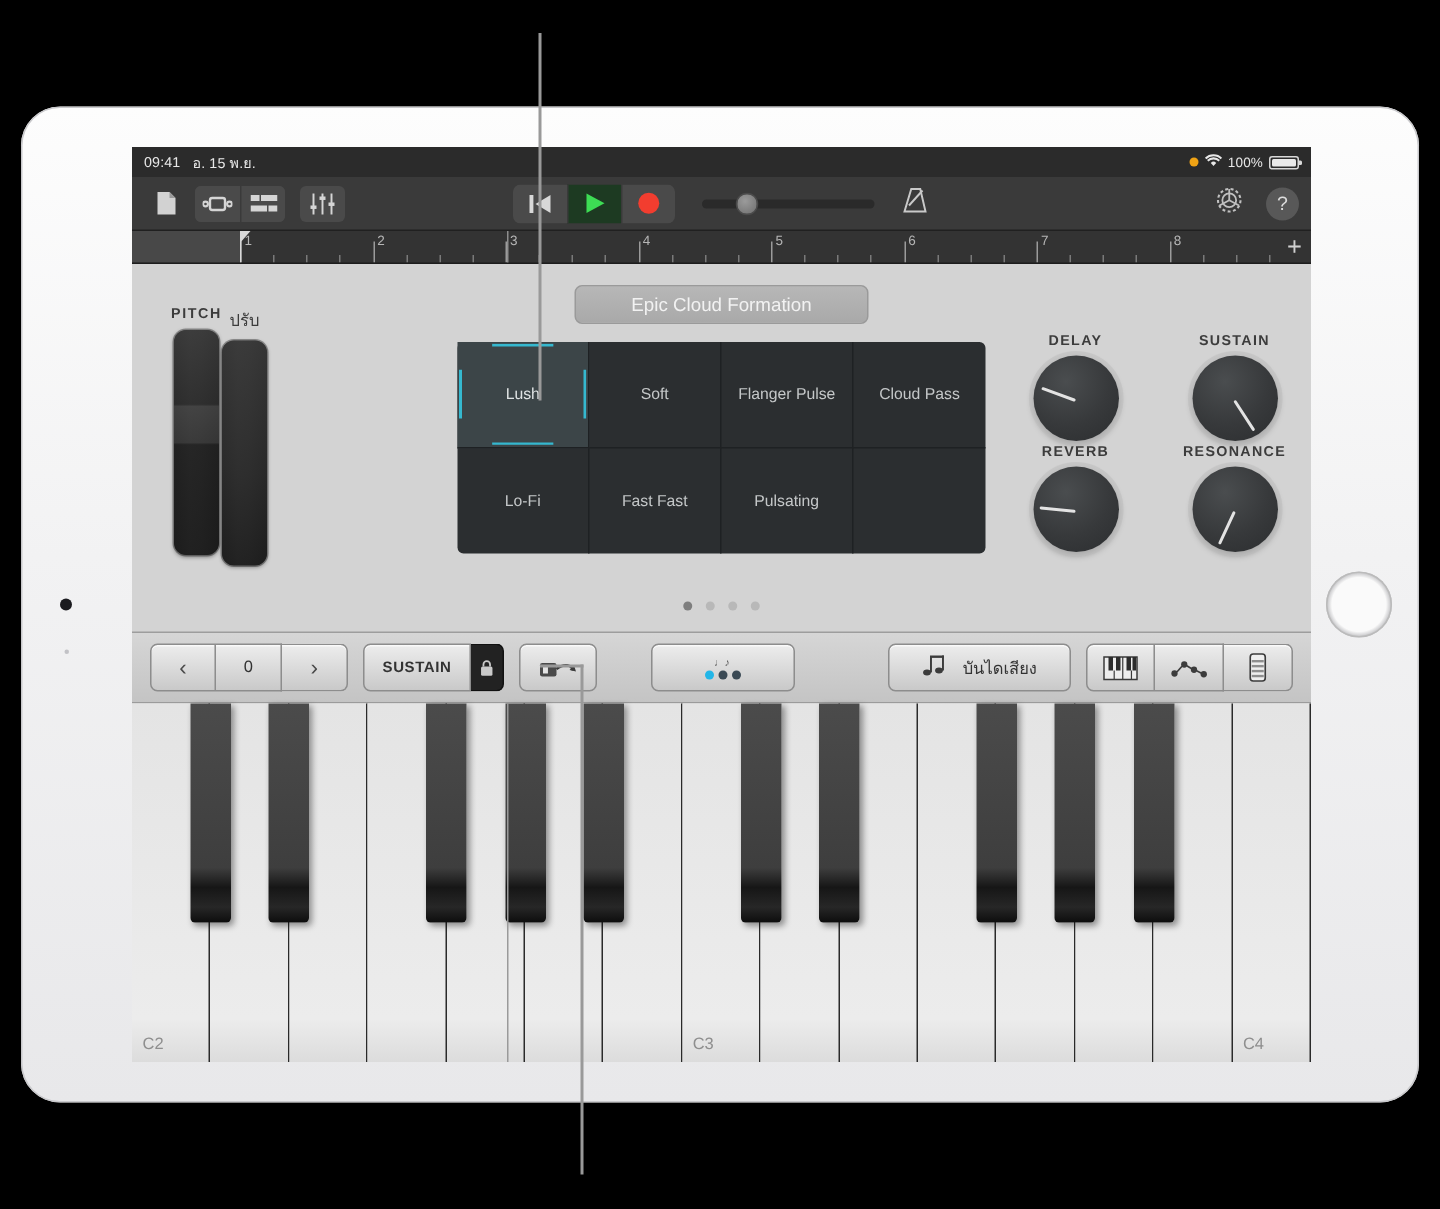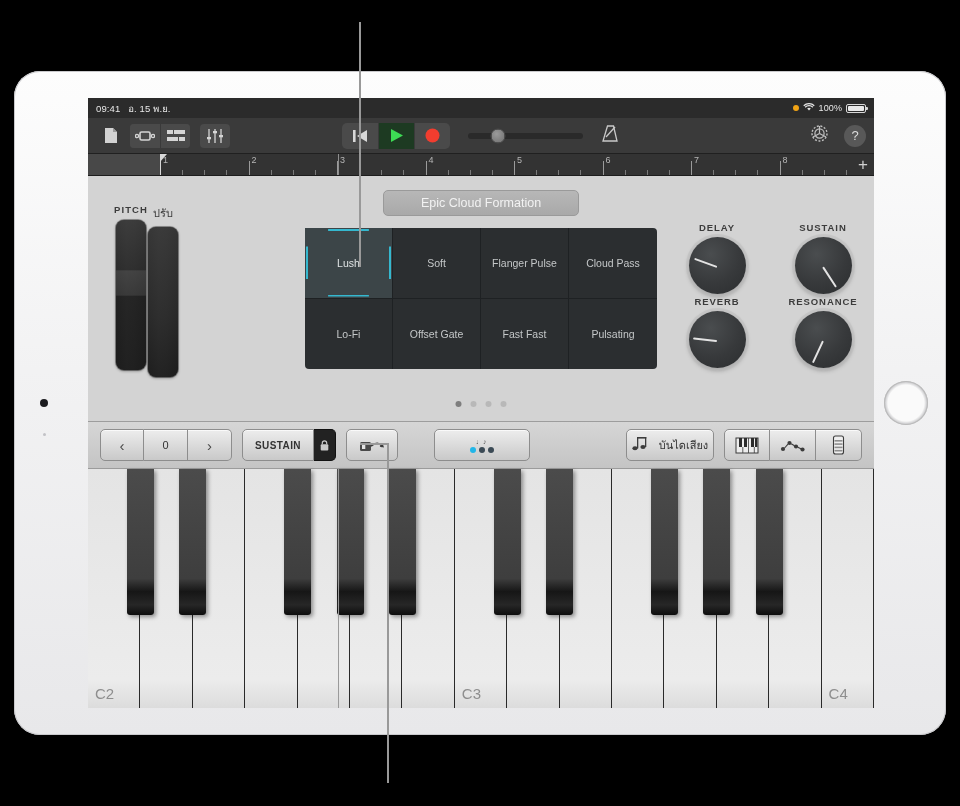--- a/index.html
+++ b/index.html
@@ -249,37 +249,37 @@
   #sustain-btn { width:72px; border-radius:5px 0 0 5px; font-size:10px; font-weight:bold; letter-spacing:.4px; }
   #sustain-lock {
     width:22px; border-radius:0 5px 5px 0;
     background:#222; border:1px solid #111; border-left:none;
     display:flex;align-items:center;justify-content:center;
     height:32px;
   }
   #glissando-btn { width:52px; }
   #arp-btn { width:96px; margin-left:26px; }
   #strip-right { margin-left:auto; display:flex; align-items:center; gap:10px; }
-  #scale-btn { width:88px; gap:7px; }
+  #scale-btn { width:122px; gap:7px; }
   #view-group { display:flex; }
   #view-group .btn { width:46px; border-radius:0; }
   #view-group .btn:first-child{border-radius:5px 0 0 5px;}
   #view-group .btn:last-child{border-radius:0 5px 5px 0;}
   #view-group .btn + .btn{border-left:none;}
 
   
   #keyboard { position:relative; height: 239px; background:#e8e8e8; }
   .wkey {
     position:absolute; top:0; bottom:0;
     background: linear-gradient(180deg,#e4e4e4 0%,#ececec 88%,#dcdcdc 100%);
     border-right:1px solid #2a2a2a;
   }
   .wkey .note-label {
     position:absolute; bottom:6px; left:7px;
-    font-size:15px; color:#8e8e8e;
+    font-size:11px; color:#8e8e8e;
   }
   .bkey {
     position:absolute; top:0;
     width: 27px; height: 146px; z-index:3;
     background: linear-gradient(180deg,#4b4b4b 0%,#3e3e3e 75%,#161616 84%,#272727 93%,#0d0d0d 100%);
     border-radius: 0 0 3px 3px;
     box-shadow: 2px 2px 4px rgba(0,0,0,.4);
   }
   #kb-divider { position:absolute; top:0;bottom:0;left:250px;width:1px;background:#9a9a9a;z-index:4; }
 </style>
@@ -479,23 +479,20 @@
           <div class="pad">
             <span>Flanger Pulse</span>
           </div>
           <div class="pad">
             <span>Cloud Pass</span>
           </div>
           <div class="pad">
             <span>Lo-Fi</span>
           </div>
           <div class="pad">
-            <span>Offset Gate</span>
-          </div>
-          <div class="pad">
             <span>Fast Fast</span>
           </div>
           <div class="pad">
             <span>Pulsating</span>
           </div>
         </div>
       <div id="page-dots">
           <div class="dot active"></div>
           <div class="dot"></div>
           <div class="dot"></div>

